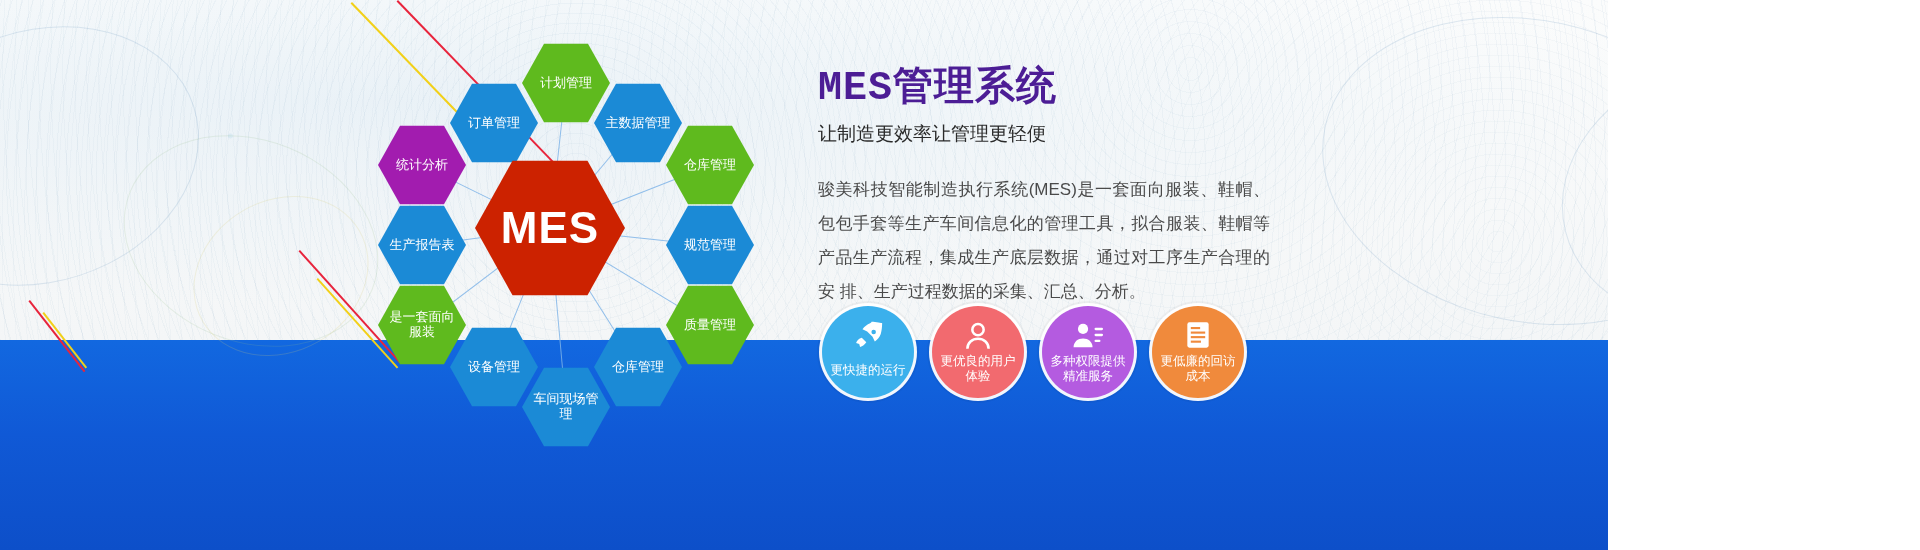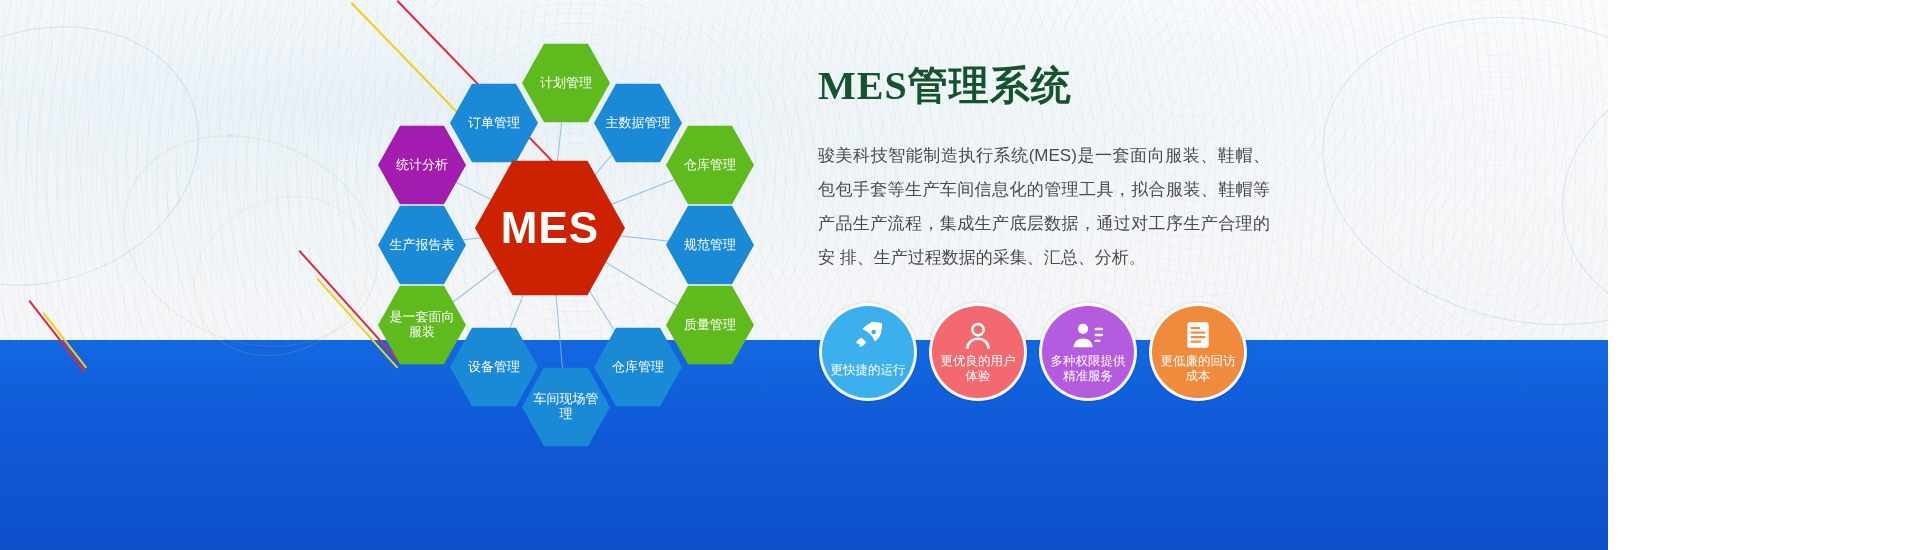--- a/index.html
+++ b/index.html
@@ -46,22 +46,22 @@
     clip-path:polygon(25% 2%,75% 2%,100% 50%,75% 98%,25% 98%,0 50%);
     font-weight:400;
   }
   .hex span{display:block;padding:0 6px;}
   .hex.small{width:88px;height:82px;font-size:13px;}
   .hex.center{width:150px;height:140px;font-size:44px;font-weight:700;letter-spacing:1px;}
   .line{position:absolute;background:#7fb4e8;height:1px;transform-origin:0 50%;opacity:.85;}
   
   #copy{position:absolute;left:818px;top:58px;width:470px;}
   #title{
-    font-family:Liberation Serif, serif;
-    font-size:40px;font-weight:700;color:#14532d;letter-spacing:1px;margin:0;
+    font-family:Liberation Mono, monospace;
+    font-size:40px;font-weight:700;color:#4c1d95;letter-spacing:1px;margin:0;
   }
   #subtitle{font-size:19px;color:#2a2a2a;margin:8px 0 0 0;font-weight:400;}
   #desc{
     margin:26px 0 0 0;font-size:17px;line-height:34px;color:#4a4a4a;
     text-align:justify;width:452px;
   }
   
   #badges{position:absolute;left:822px;top:306px;display:flex;gap:18px;}
   .badge{
     width:92px;height:92px;border-radius:50%;
@@ -150,20 +150,21 @@
           <span>车间现场管理</span>
         </div>
       </div>
     <div class="hex center" style="left:145px;top:140px;background:#cc2200;">
       <span>MES</span>
     </div>
   </div>
 
   <div id="copy">
     <h1 id="title">MES管理系统</h1>
+    <div id="subtitle">让制造更效率让管理更轻便</div>
     <p id="desc">骏美科技智能制造执行系统(MES)是一套面向服装、鞋帽、包包手套等生产车间信息化的管理工具，拟合服装、鞋帽等产品生产流程，集成生产底层数据，通过对工序生产合理的安 排、生产过程数据的采集、汇总、分析。</p>
   </div>
 
   <div id="badges">
       <div class="badge one-line" style="background: rgb(59, 176, 236);">
         <div class="bicon">
           <svg width="34" height="34" viewBox="0 0 24 24" fill="#fff">
             <path d="M14.5 2c3 0 7.5 1 7.5 1s0 4.5-1 7.5c-.7 2.1-2.4 4-4.2 5.4l-1.6-3.3-3.8-3.8-3.3-1.6C9.5 5.4 11.4 3.7 13.5 3c.3-.1.7-.2 1-1zM16 7.5a1.6 1.6 0 1 0 0 3.2 1.6 1.6 0 0 0 0-3.2zM7.6 13.2l3.2 3.2c-1 1.6-2.6 2.8-4.4 3.4l-.6-2.2-2.2-.6c.6-1.8 1.9-3.3 4-3.8z"></path>
           </svg>
         </div>

